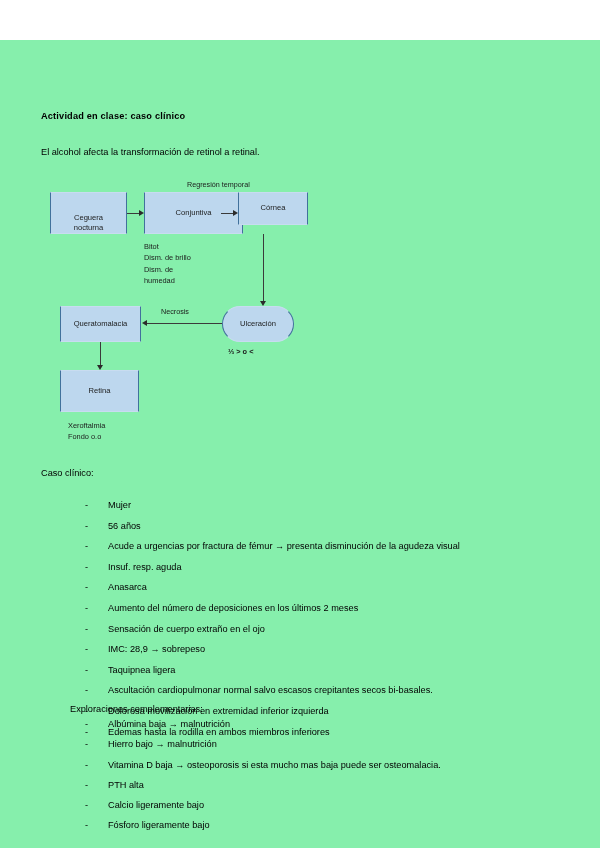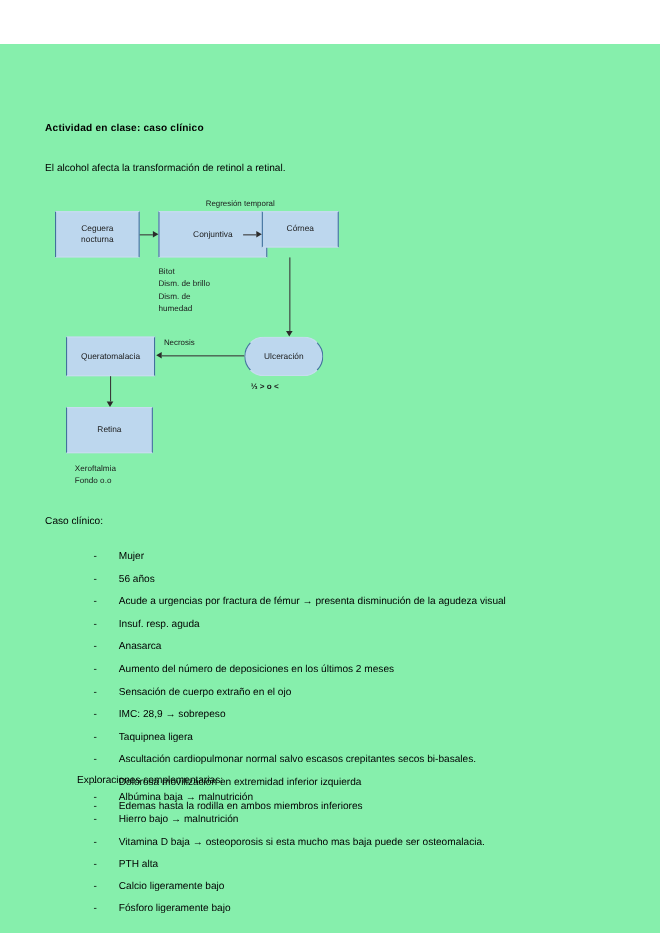--- a/index.html
+++ b/index.html
@@ -57,35 +57,35 @@
     display: flex;
     align-items: center;
     justify-content: center;
     font-size: 7.6px;
     color: #1b1b1b;
     text-align: center;
     line-height: 1.35;
   }
   .node span { display: block; }
 
-  #node-ceguera   { left: 50px;  top: 152px; width: 77px;  height: 42px; }
+  #node-ceguera   { left: 50px;  top: 152px; width: 77px;  height: 42px; align-items: flex-end; }
   #node-conjuntiva{ left: 144px; top: 152px; width: 99px;  height: 42px; }
   #node-cornea    { left: 238px; top: 152px; width: 70px;  height: 33px; }
   #node-querato   { left: 60px;  top: 266px; width: 81px;  height: 36px; }
   #node-ulcera    { left: 222px; top: 266px; width: 72px;  height: 36px; border-radius: 18px; }
   #node-retina    { left: 60px;  top: 330px; width: 79px;  height: 42px; }
 
   .edge-label {
     position: absolute;
     font-size: 7.2px;
     color: #1b1b1b;
     white-space: nowrap;
   }
   #label-regresion { left: 139px; top: 140px; padding-left: 48px; }
-  #label-necrosis  { left: 149px; top: 267px; text-align: center; }
+  #label-necrosis  { left: 161px; top: 267px; text-align: center; }
 
   .note {
     position: absolute;
     font-size: 7.4px;
     color: #1b1b1b;
     line-height: 1.52;
     white-space: nowrap;
   }
   #note-conjuntiva { left: 144px; top: 201px; }
   #note-ulcera     { left: 228px; top: 306px; font-weight: bold; }

